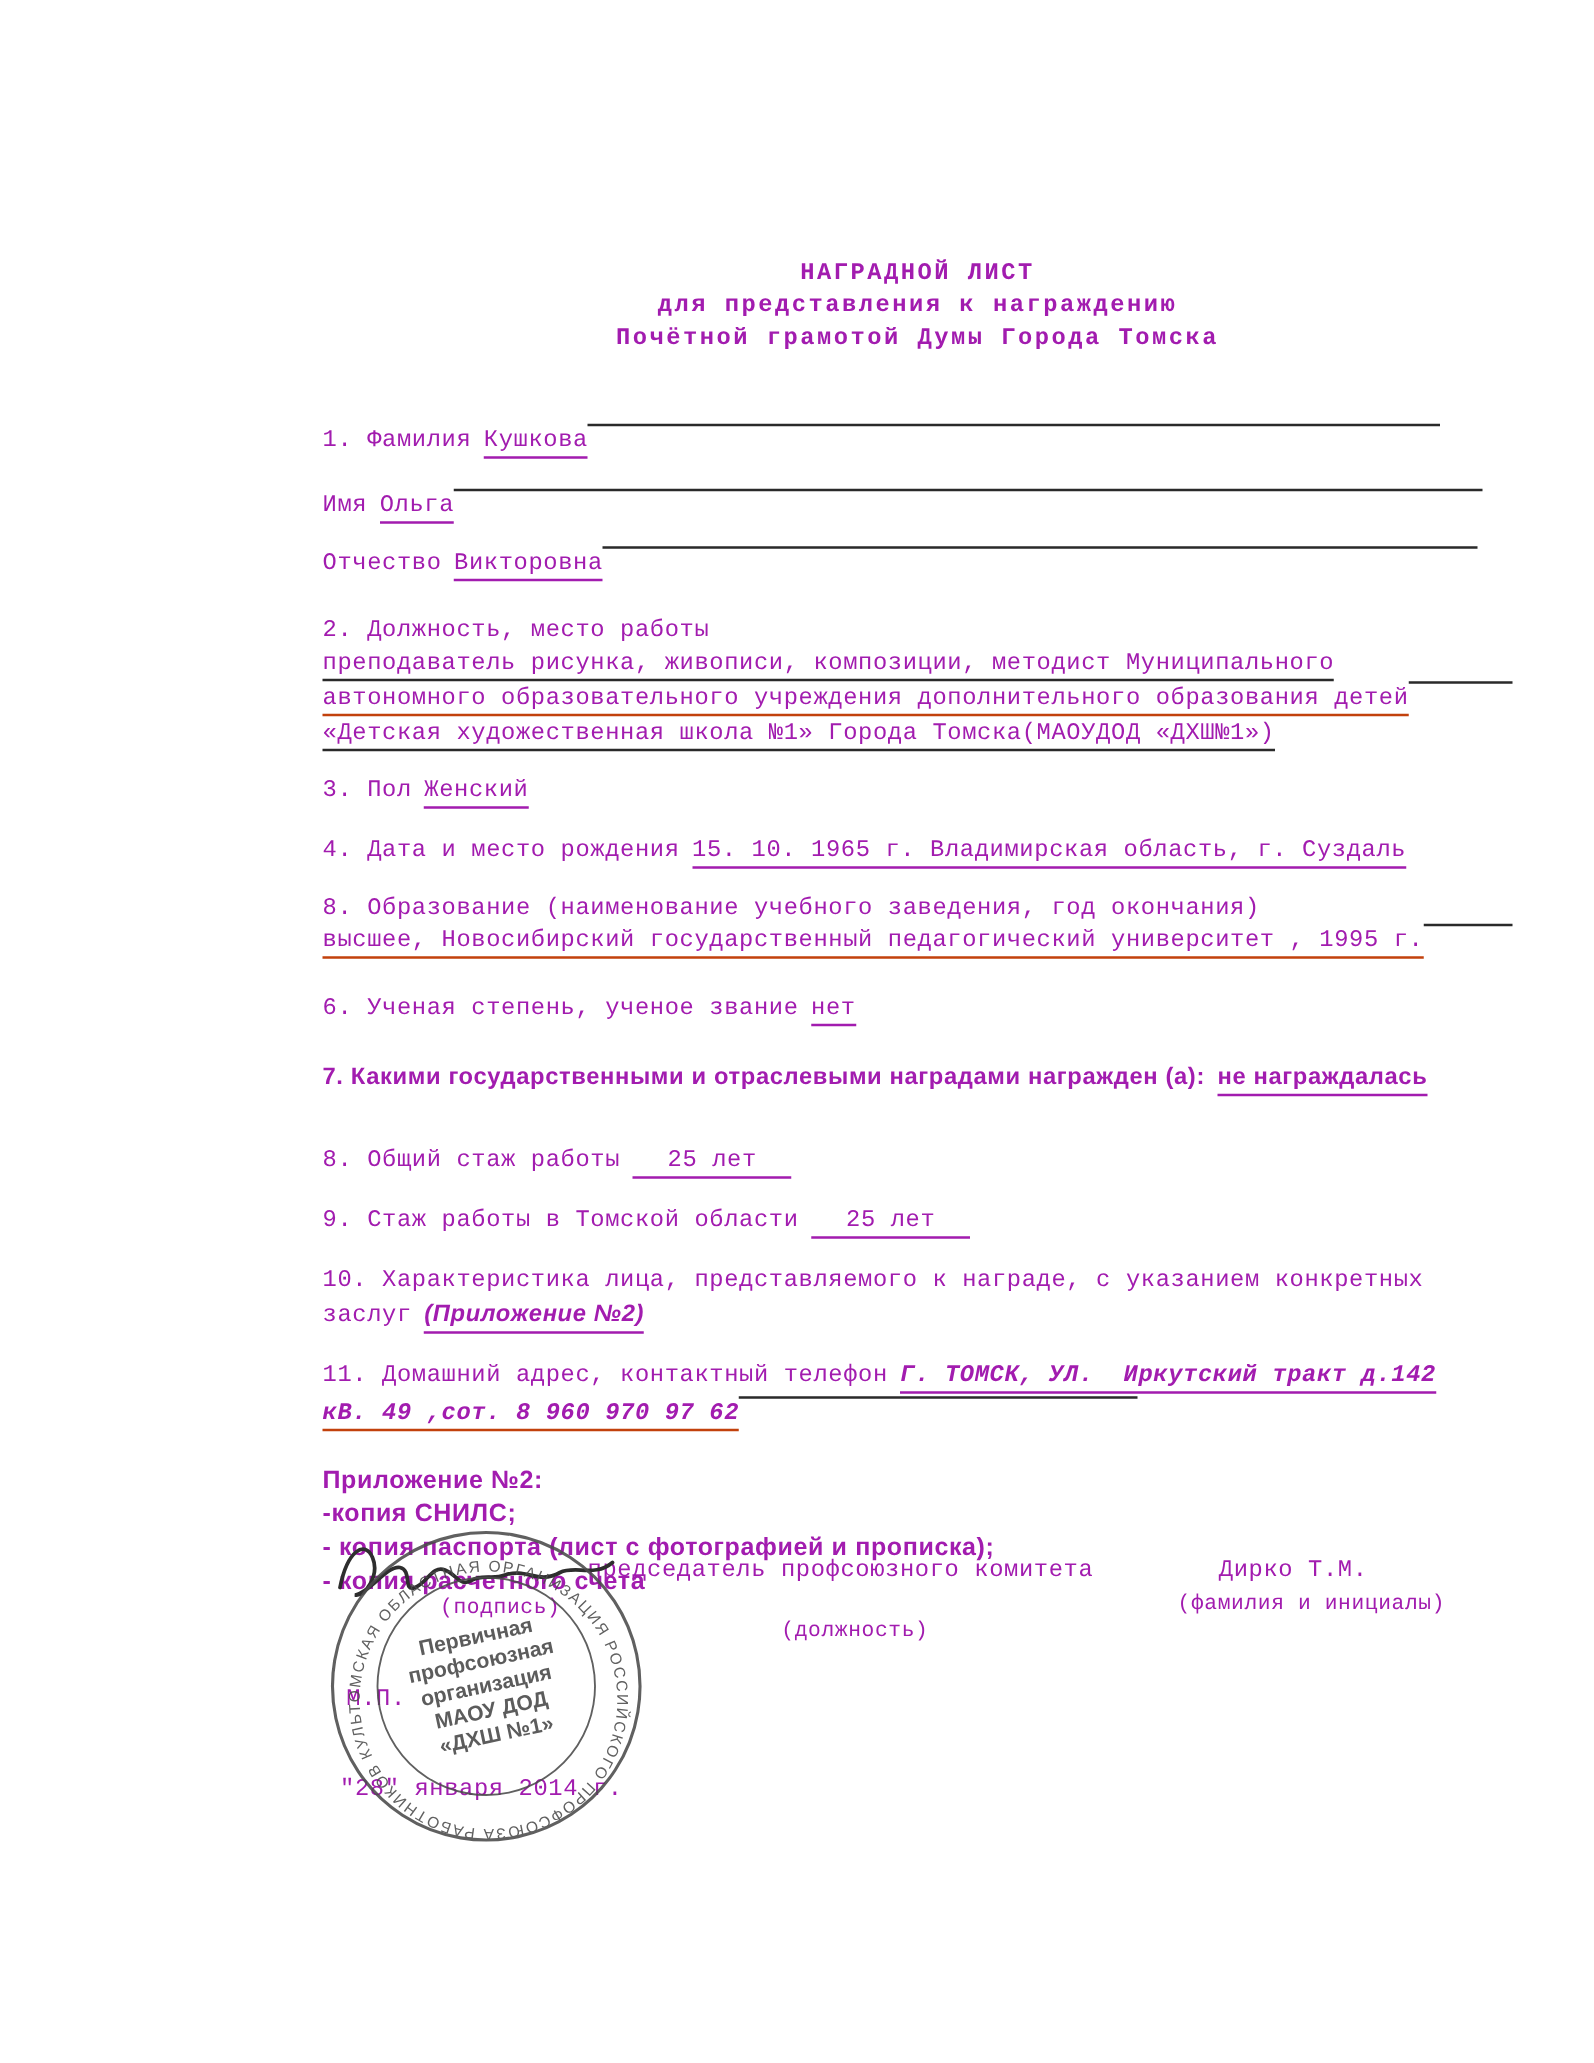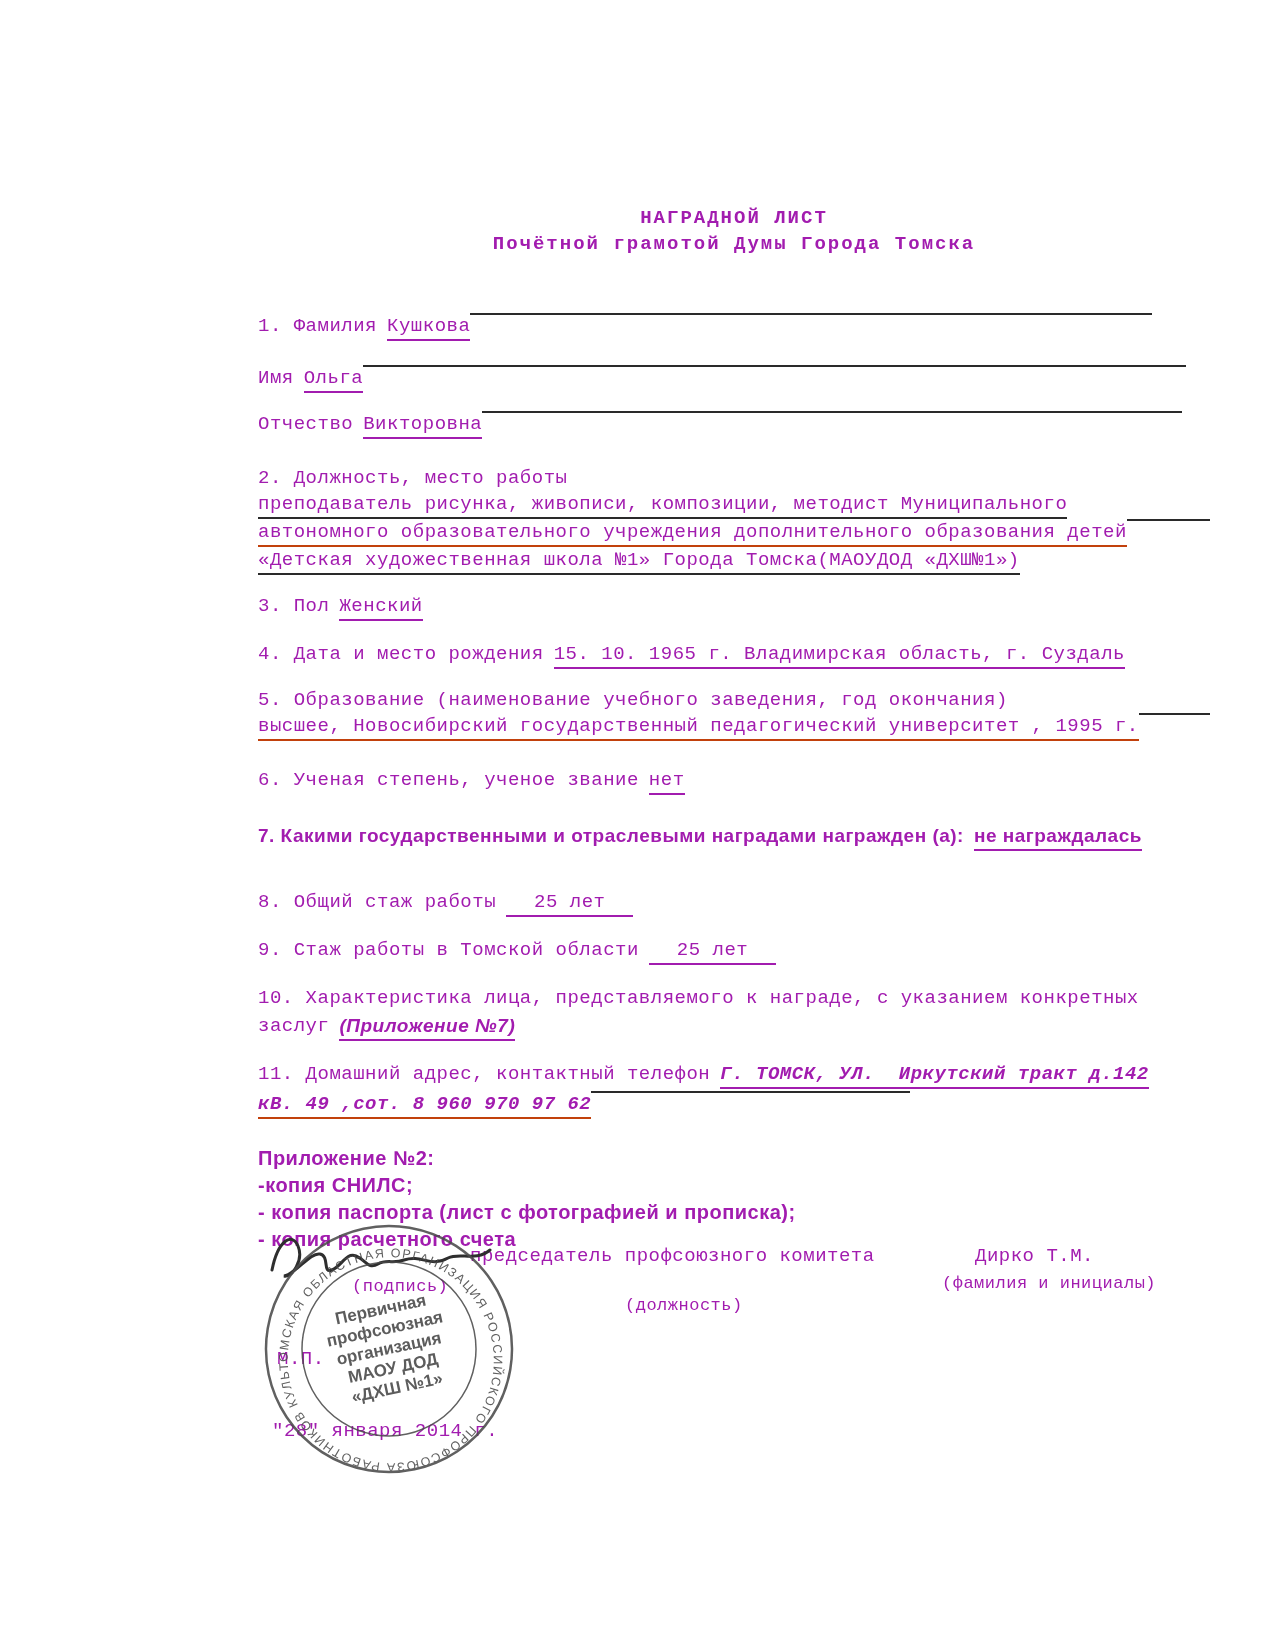--- a/index.html
+++ b/index.html
@@ -39,20 +39,21 @@
 </style>
 </head>
 <body>
 
 <div class="page">
 
   <div class="content">
 
     <div class="title-block">
       <div>НАГРАДНОЙ ЛИСТ</div>
+      <div>для представления к награждению</div>
       <div>Почётной грамотой Думы Города Томска</div>
     </div>
 
     <div class="row mt56">
       <span class="label">1. Фамилия</span>
       <span class="u">Кушкова</span>
       <span class="fill" style="margin-right:58px"></span>
     </div>
 
     <div class="row mt24">
@@ -81,21 +82,21 @@
       <span class="label">3. Пол</span>
       <span class="u">Женский</span>
     </div>
 
     <div class="row mt20">
       <span class="label">4. Дата и место рождения</span>
       <span class="u">15. 10. 1965 г. Владимирская область, г. Суздаль</span>
     </div>
 
     <div class="mt18">
-      <div>5. Образование (наименование учебного заведения, год окончания)</div>
+      <div>8. Образование (наименование учебного заведения, год окончания)</div>
       <div class="row">
           <span class="u-tight">высшее, Новосибирский государственный педагогический университет , 1995 г.</span>
           <span class="fill"></span>
         </div>
     </div>
 
     <div class="row mt26">
       <span class="label">6. Ученая степень, ученое звание</span>
       <span class="u">нет</span>
     </div>
@@ -112,21 +113,21 @@
 
     <div class="row mt20">
       <span class="label">9. Стаж работы в Томской области</span>
       <span class="u pad-val">25 лет</span>
     </div>
 
     <div class="mt20">
       <div>10. Характеристика лица, представляемого к награде, с указанием  конкретных</div>
       <div class="row mt2">
         <span class="label">заслуг</span>
-        <span class="u bi sans">(Приложение №7)</span>
+        <span class="u bi sans">(Приложение №2)</span>
       </div>
     </div>
 
     <div class="mt20">
       <div class="row">
         <span class="label">11. Домашний адрес, контактный телефон</span>
         <span class="u bi">Г. ТОМСК, УЛ.  Иркутский тракт д.142</span>
       </div>
       <div class="row mt2">
         <span class="u-tight bi">кВ. 49 ,сот. 8 960 970 97 62</span>

